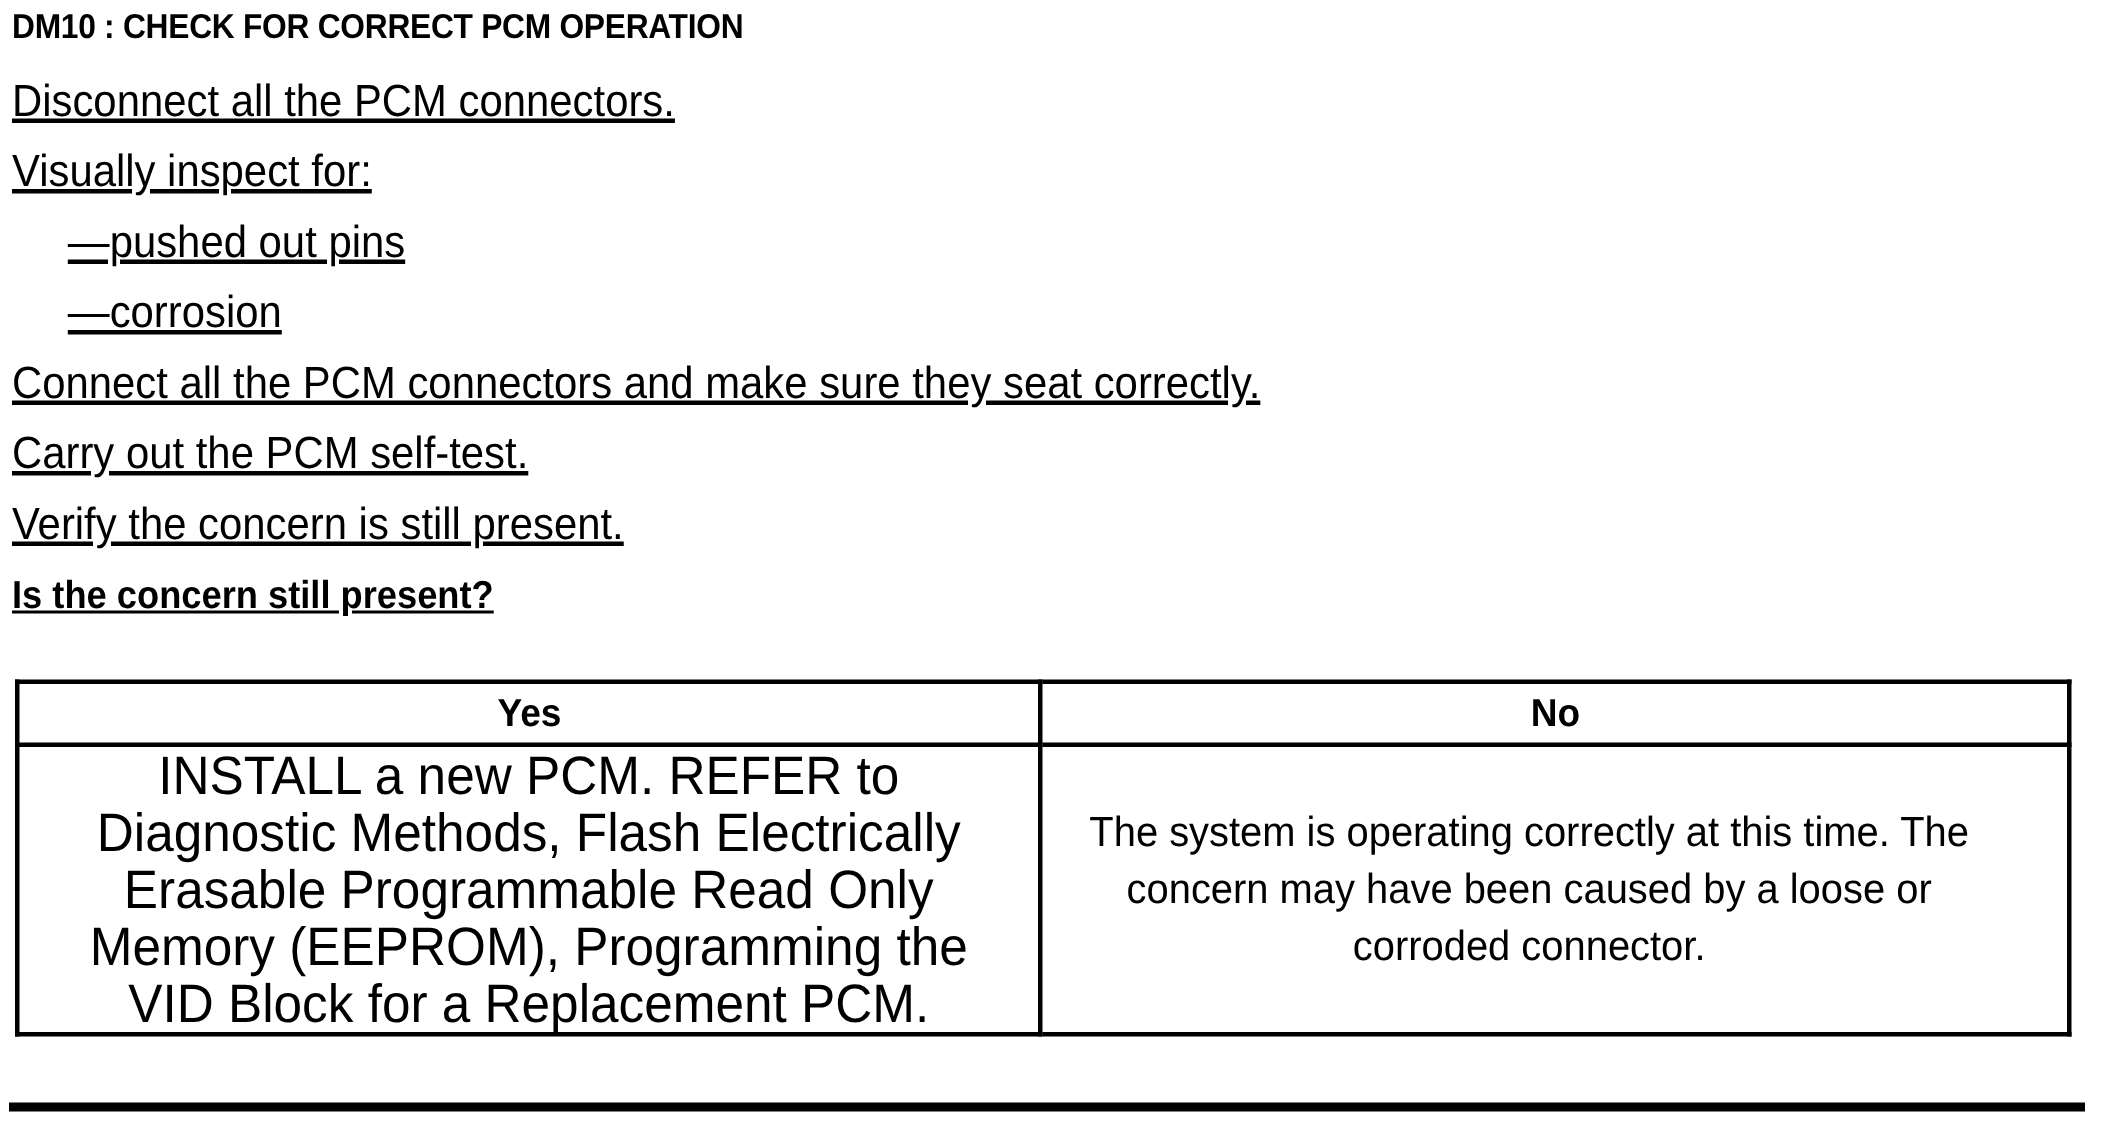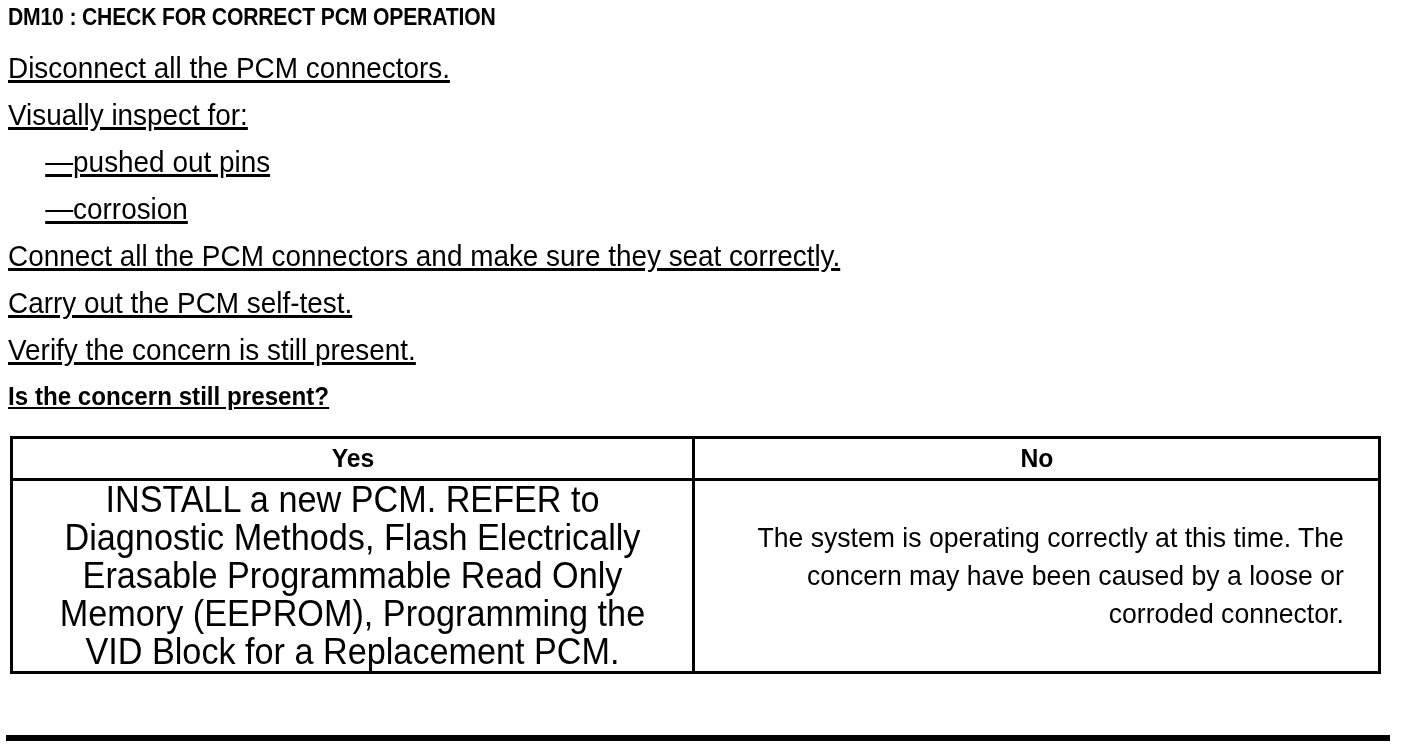--- a/index.html
+++ b/index.html
@@ -60,21 +60,21 @@
   }
   .instr-line.bold {
     font-weight: bold;
     font-size: 26px;
   }
 
   
   .decision-table {
     position: absolute;
     left: 10px;
-    top: 436px;
+    top: 453px;
     width: 1368px;
     border-collapse: collapse;
     table-layout: fixed;
   }
   .decision-table col.col-yes { width: 682px; }
   .decision-table col.col-no  { width: 686px; }
 
   .decision-table th,
   .decision-table td {
     border: 3px solid #000000;
@@ -99,21 +99,21 @@
     padding: 0 1px;
   }
   .cell-yes .cell-text {
     display: block;
     transform: scaleX(0.95);
     transform-origin: center center;
   }
 
   .cell-no {
     height: 186px;
-    text-align: right;
+    text-align: center;
     font-size: 28px;
     line-height: 38px;
     padding: 0 2px 0 2px;
   }
   .cell-no .cell-text {
     display: block;
     transform: scaleX(0.95);
     transform-origin: left center;
   }
 

